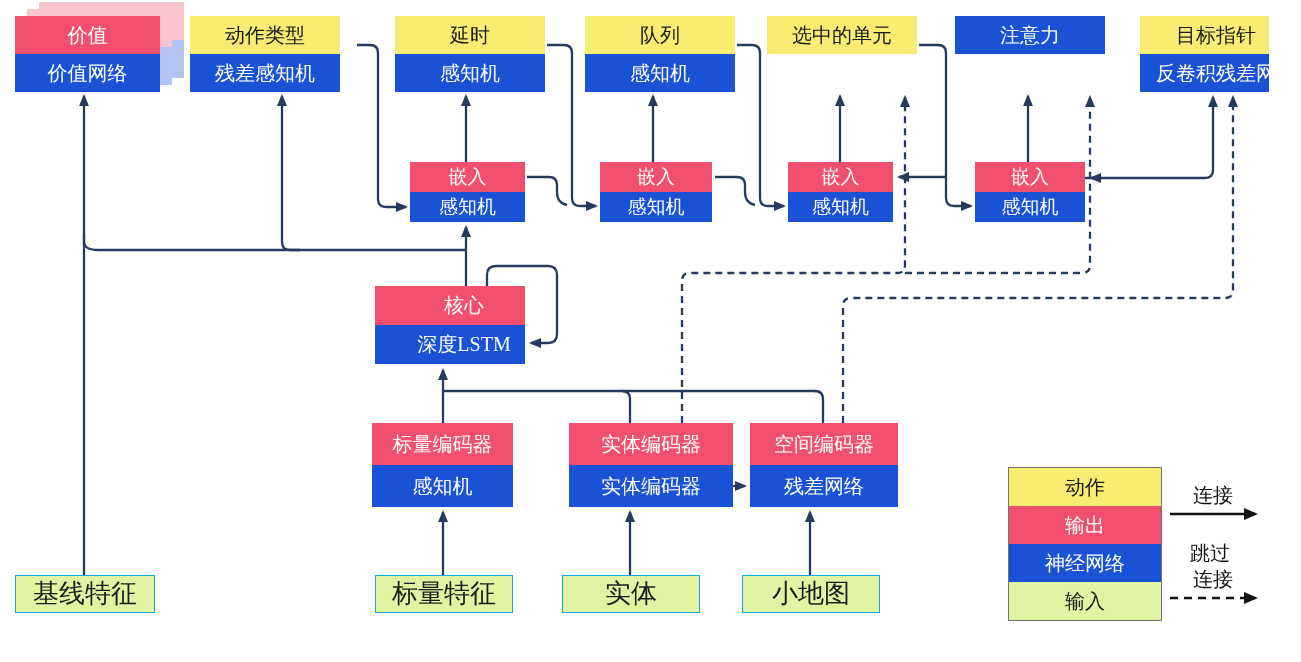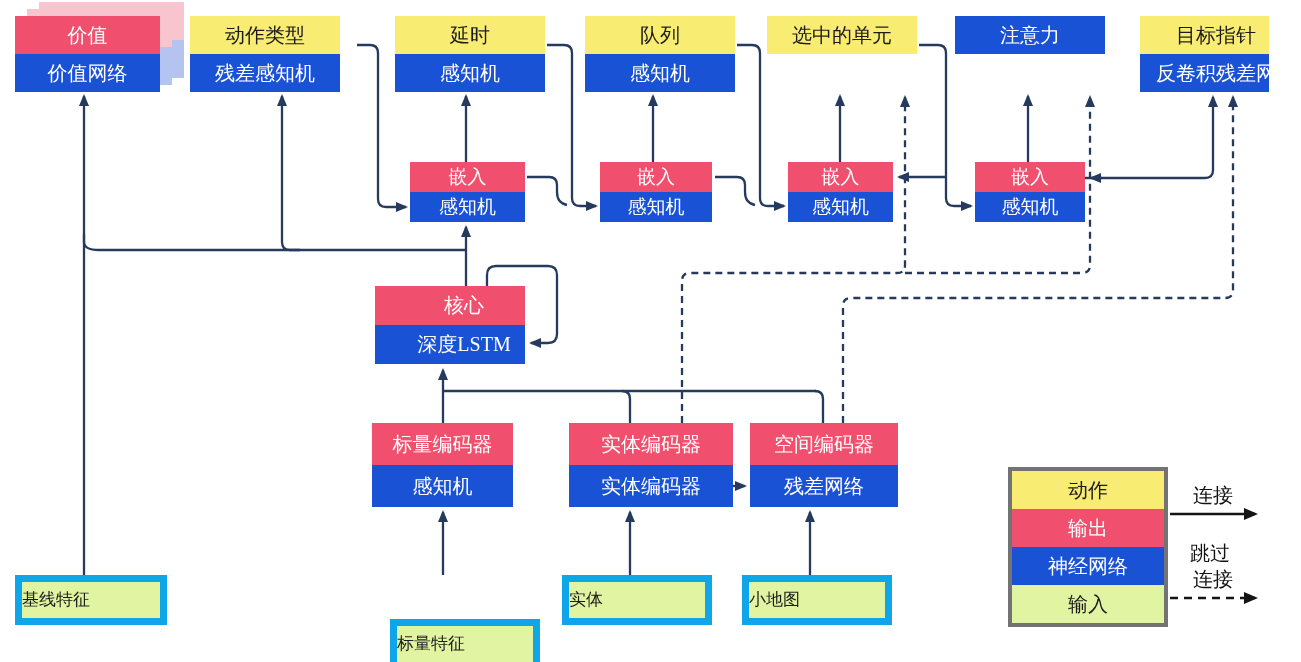--- a/index.html
+++ b/index.html
@@ -8,27 +8,27 @@
   #wires{position:absolute;left:0;top:0;width:1301px;height:662px;}
   .node{position:absolute;text-align:center;}
   .node .hd,.node .bd{display:block;overflow:hidden;white-space:nowrap;}
   .yellow{background:#f8ec72;color:#1b1b1b;}
   .pink{background:#f0506e;color:#ffffff;}
   .blue{background:#1a52d6;color:#ffffff;}
   .toprow .hd,.toprow .bd{height:38px;line-height:38px;font-size:20px;}
   .embed .hd,.embed .bd{height:30px;line-height:30px;font-size:19px;}
   .core .hd,.core .bd{height:39px;line-height:39px;font-size:20px;padding-left:28px;}
   .enc .hd,.enc .bd{height:42px;line-height:42px;font-size:20px;}
-  .green{position:absolute;background:#e1f4a1;border:7px solid #0ea5e9;color:#1b1b1b;
-         text-align:left;height:36px;line-height:36px;font-size:17px;}
+  .green{position:absolute;background:#e1f4a1;border:1px solid #0ea5e9;color:#1b1b1b;
+         text-align:center;height:36px;line-height:36px;font-size:26px;}
   .shadow-card{position:absolute;}
   .shadow-card .s-hd,.shadow-card .s-bd{display:block;height:38px;}
   .s-hd{background:#f8c5ce;}
   .s-bd{background:#b5c3f0;}
-  .legend-box{position:absolute;left:1008px;top:467px;width:152px;border:4px solid #737373;}
+  .legend-box{position:absolute;left:1008px;top:467px;width:152px;border:1px solid #737373;}
   .legend-row{height:38px;line-height:38px;text-align:center;font-size:20px;}
   .legend-label{position:absolute;color:#111111;font-size:20px;text-align:center;width:110px;}
 </style>
 </head>
 <body>
 
 <div id="stage">
 
   <svg id="wires" viewBox="0 0 1301 662" xmlns="http://www.w3.org/2000/svg">
     <defs>
@@ -159,21 +159,21 @@
   <div class="node enc" style="left:569px;top:423px;width:164px;">
     <span class="hd pink">实体编码器</span>
     <span class="bd blue">实体编码器</span>
   </div>
   <div class="node enc" style="left:750px;top:423px;width:148px;">
     <span class="hd pink">空间编码器</span>
     <span class="bd blue">残差网络</span>
   </div>
 
   <div class="green" style="left:15px;top:575px;width:138px;">基线特征</div>
-  <div class="green" style="left:390px;top:575px;width:136px;margin-top:44px;">标量特征</div>
+  <div class="green" style="left:375px;top:575px;width:136px;">标量特征</div>
   <div class="green" style="left:562px;top:575px;width:136px;">实体</div>
   <div class="green" style="left:742px;top:575px;width:136px;">小地图</div>
 
   <div class="legend-box">
     <div class="legend-row yellow">动作</div>
     <div class="legend-row pink">输出</div>
     <div class="legend-row blue">神经网络</div>
     <div class="legend-row" style="background:#e1f4a1;color:#1b1b1b;">输入</div>
   </div>
   <div class="legend-label" style="left:1158px;top:482px;">连接</div>

